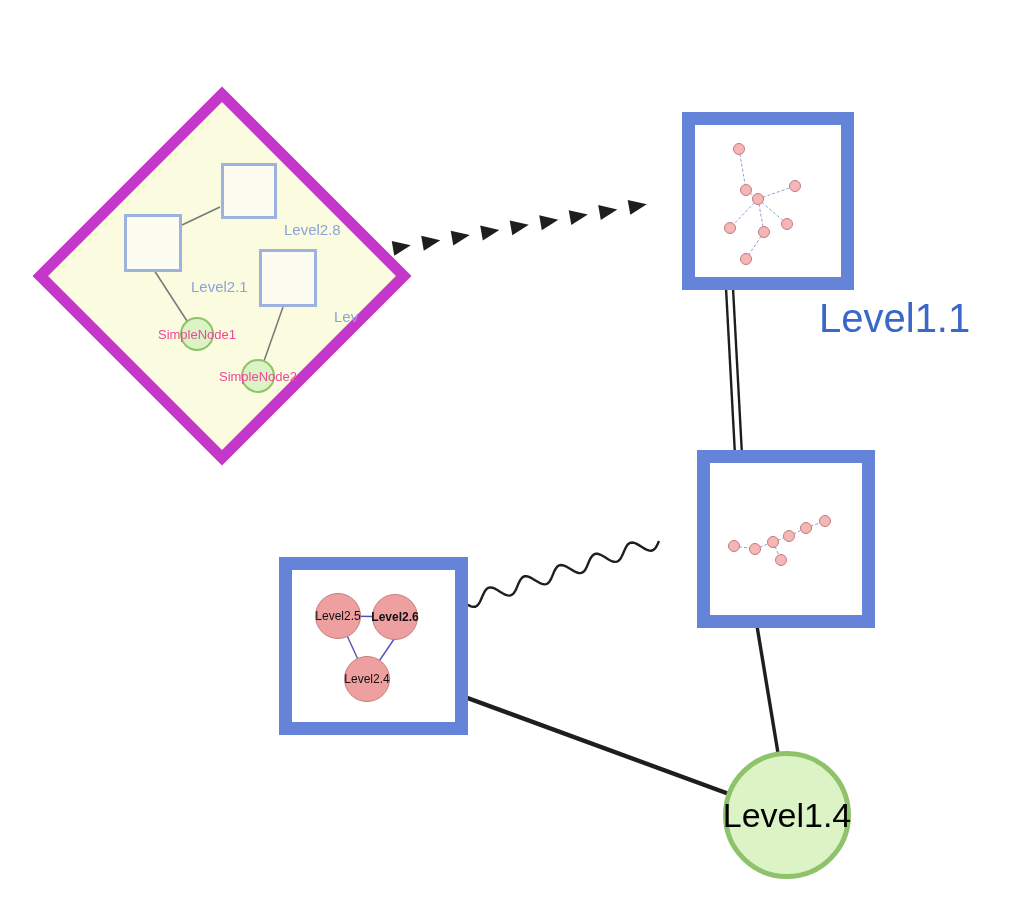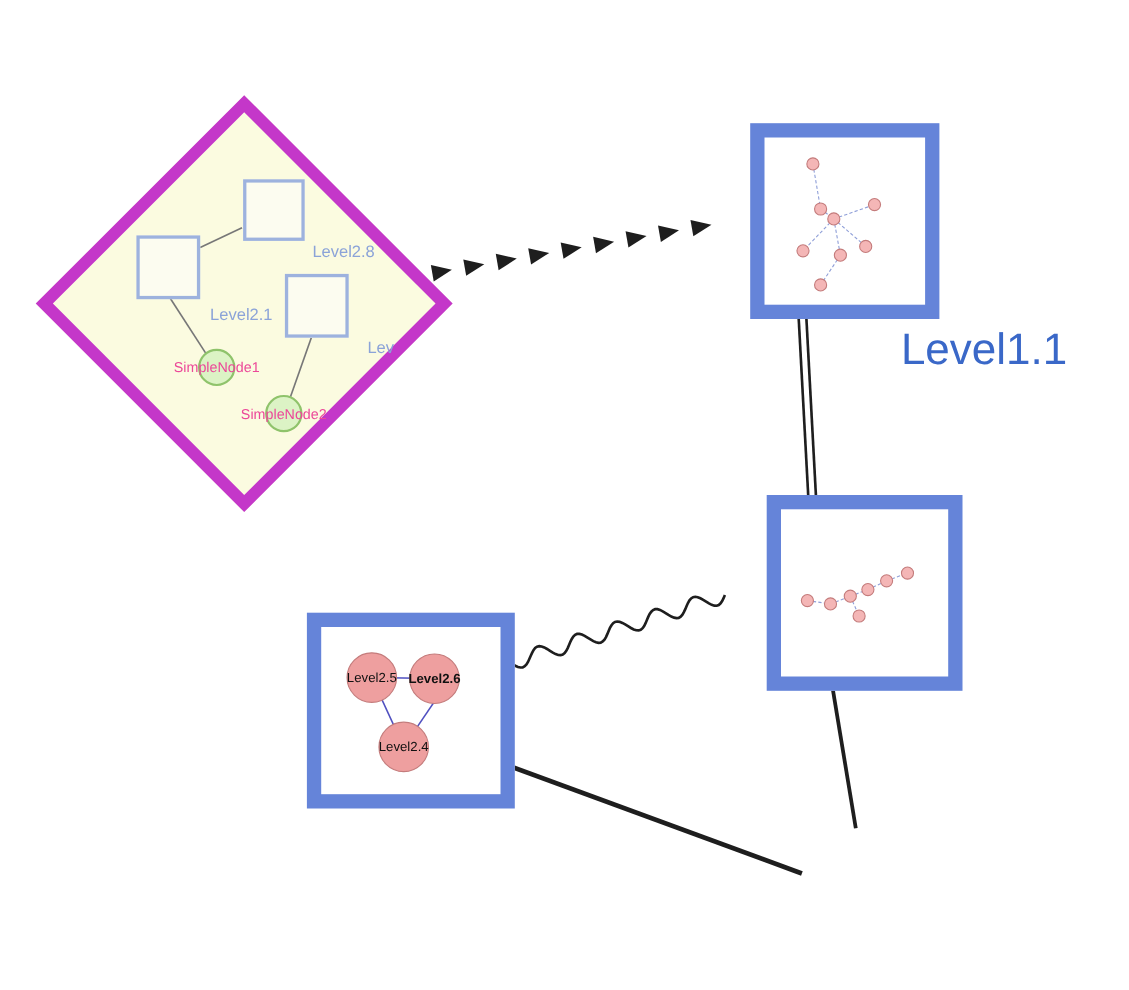--- a/index.html
+++ b/index.html
@@ -166,16 +166,19 @@
       <span>Level2.5</span>
     </div>
     <div class="pink-circle" style="left:80px; top:24px;font-weight:bold;">
       <span>Level2.6</span>
     </div>
     <div class="pink-circle" style="left:52px; top:86px;">
       <span>Level2.4</span>
     </div>
   </div>
 
+  <div id="circle-l14">
+    <span id="label-l14">Level1.4</span>
+  </div>
 
   <div class="big-label" id="label-l11">Level1.1</div>
 
 </div>
 
 </body></html>

